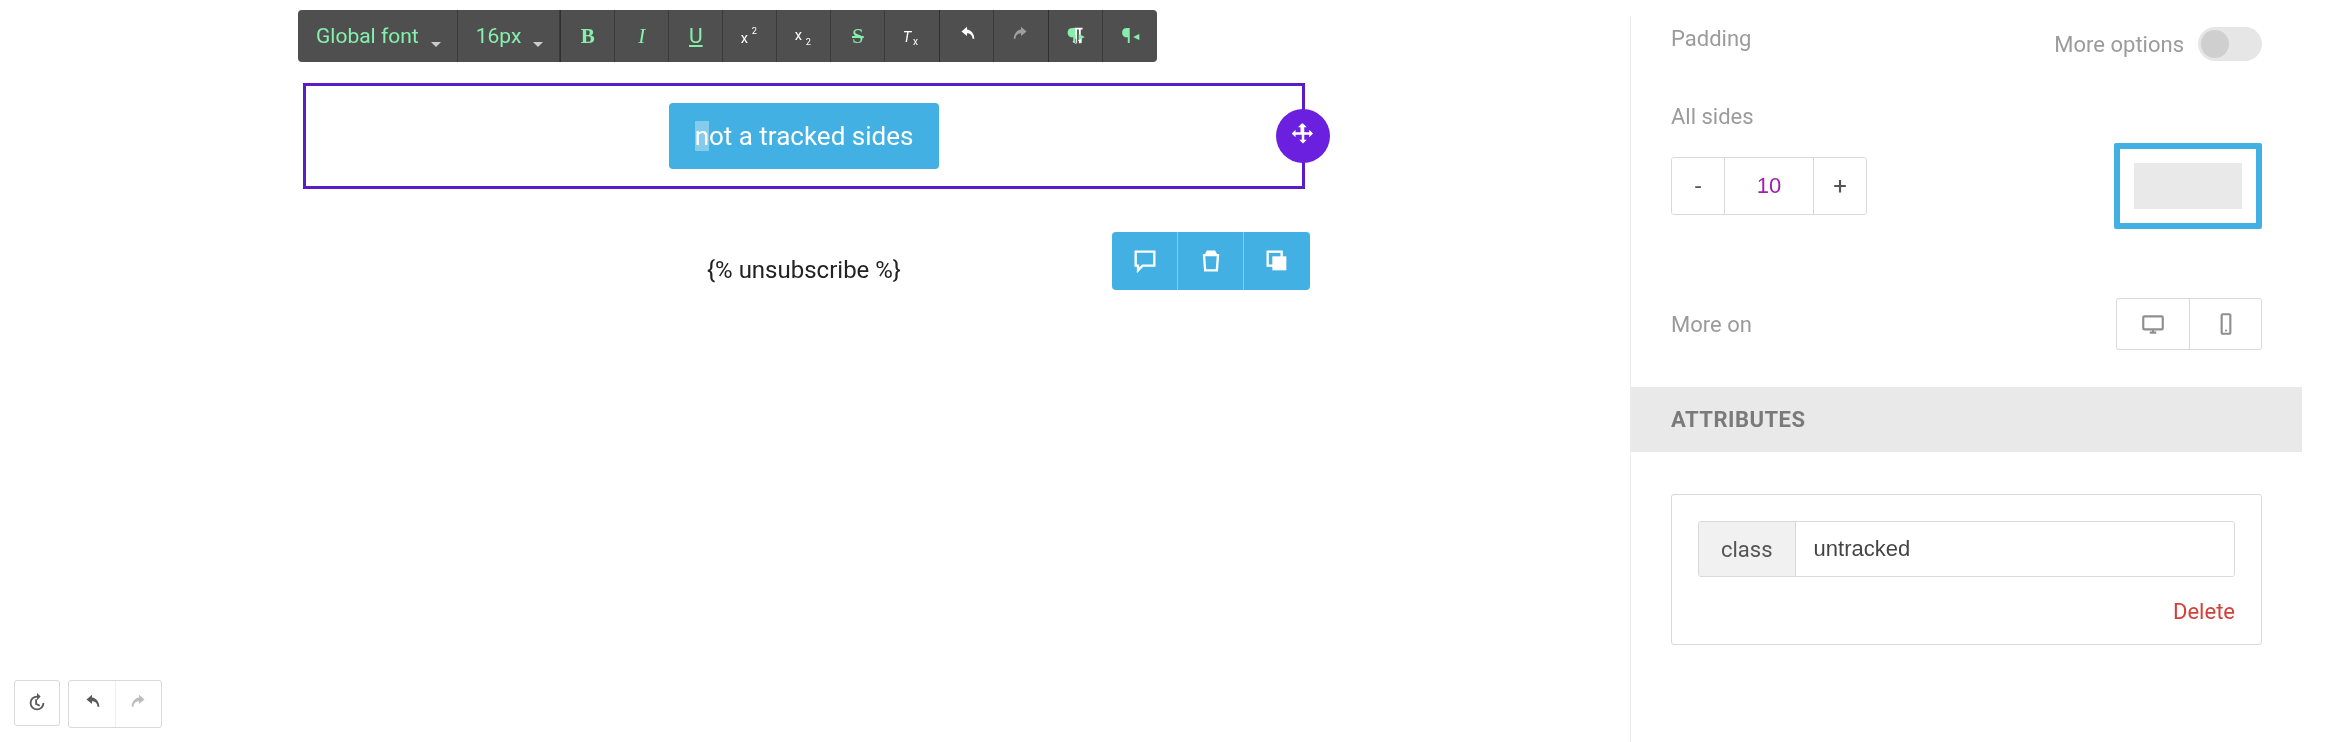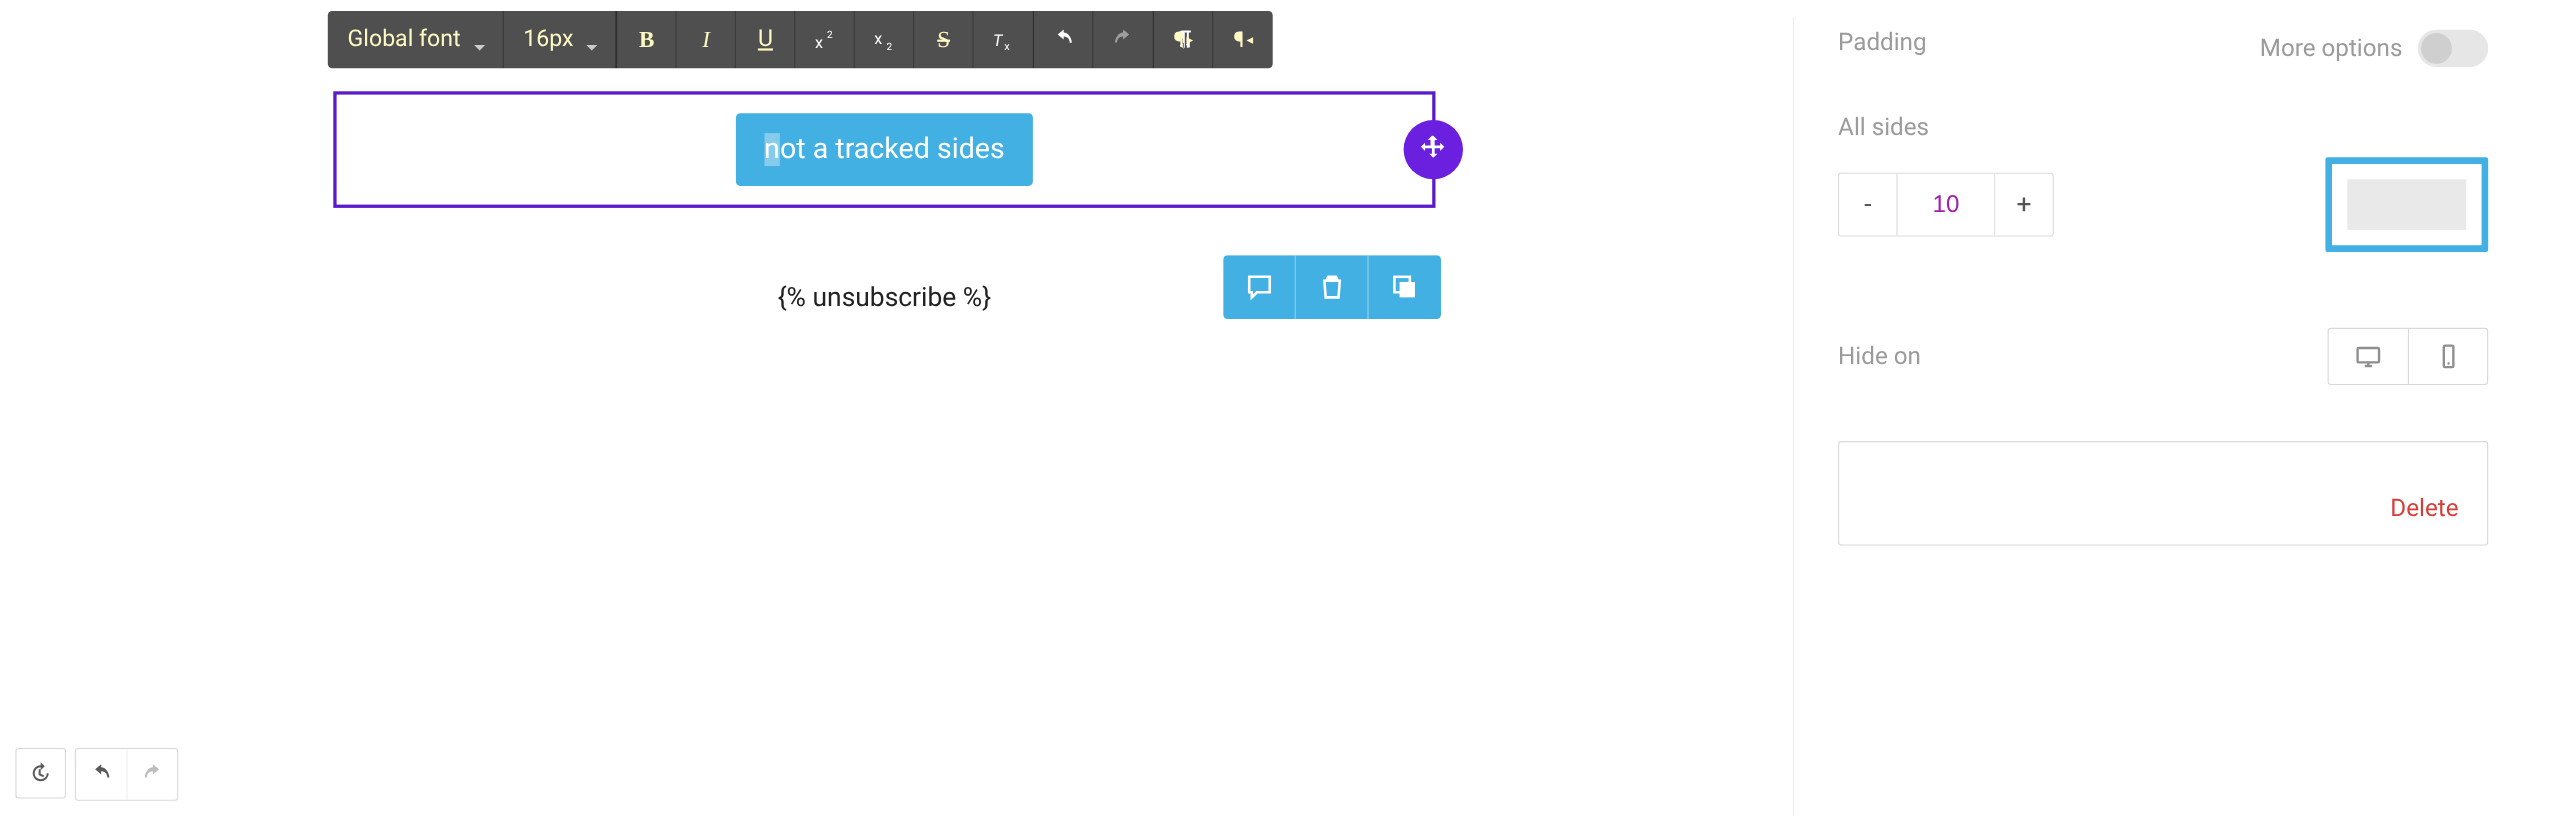--- a/index.html
+++ b/index.html
@@ -38,21 +38,21 @@
   .rt-toolbar{
     position:absolute;
     left:298px;
     top:10px;
     height:52px;
     display:flex;
     align-items:stretch;
     background:var(--toolbar-bg);
     border-radius:4px;
     overflow:hidden;
-    color:#fef9c3;
+    color:#86efac;
     font-size:21px;
   }
   .rt-group{display:flex;align-items:stretch;border-right:1px solid #2f2f2f;}
   .rt-group:last-child{border-right:none;}
   .rt-btn{
     display:flex;align-items:center;justify-content:center;
     min-width:54px;padding:0 10px;
     cursor:pointer;
     border-right:1px solid var(--toolbar-border);
   }
@@ -384,37 +384,42 @@
       <div class="stepper">
         <div class="sbtn">-</div>
         <input value="10" style="">
         <div class="sbtn">+</div>
       </div>
       <div class="padding-preview"></div>
     </div>
   </div>
 
   <div class="sb-row hideon-row">
-    <span class="sb-label">Hide on</span>
+    <span class="sb-label">More on</span>
     <div class="device-toggle">
       <div class="db">
         <svg viewBox="0 0 24 24">
             <rect x="3" y="5" width="18" height="12" rx="1" fill="none" stroke="#8f8f8f" stroke-width="2"></rect>
             <path d="M9 20h6M12 17v3" stroke="#8f8f8f" stroke-width="2"></path>
           </svg>
       </div>
       <div class="db">
         <svg viewBox="0 0 24 24">
             <rect x="8" y="3" width="8" height="18" rx="1" fill="none" stroke="#8f8f8f" stroke-width="2"></rect>
             <circle cx="12" cy="18" r="1" fill="#8f8f8f"></circle>
           </svg>
       </div>
     </div>
   </div>
 
+  <div class="section-header">ATTRIBUTES</div>
 
   <div class="attr-card">
+    <div class="attr-input">
+      <div class="key">class</div>
+      <input value="untracked" style="">
+    </div>
     <div class="attr-delete">
       <a>Delete</a>
     </div>
   </div>
 
 </div>
 
 </body></html>

